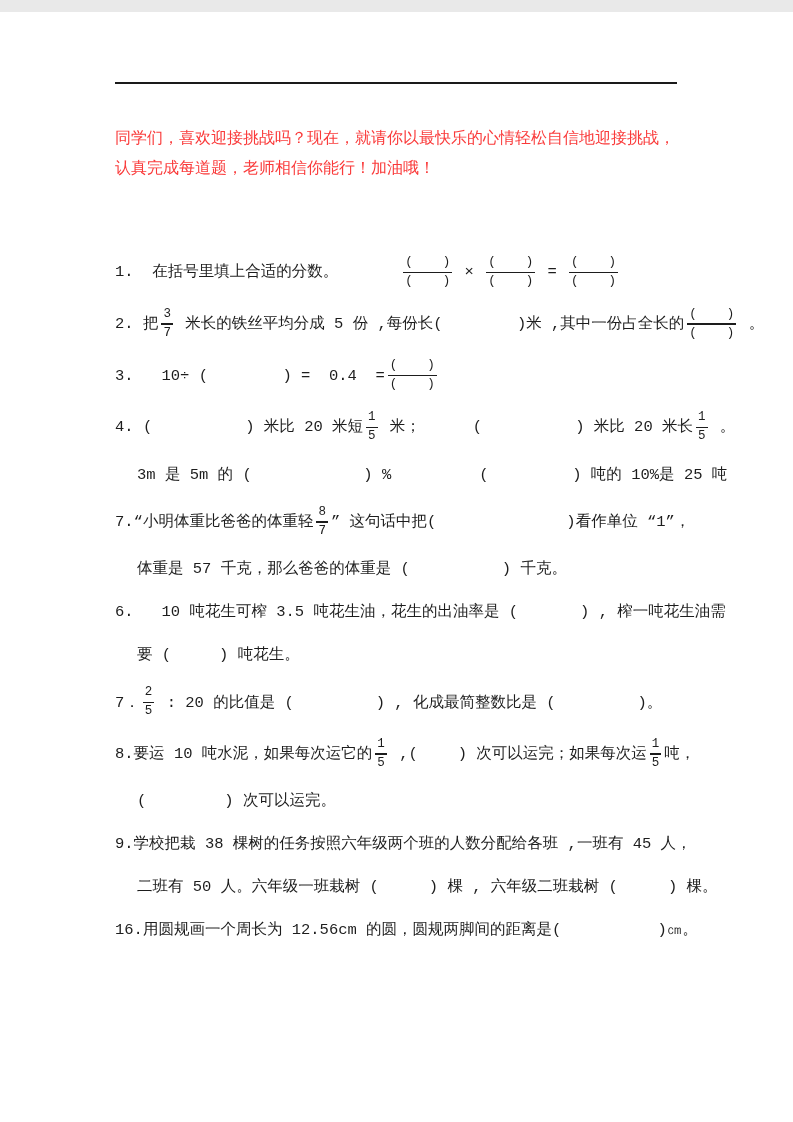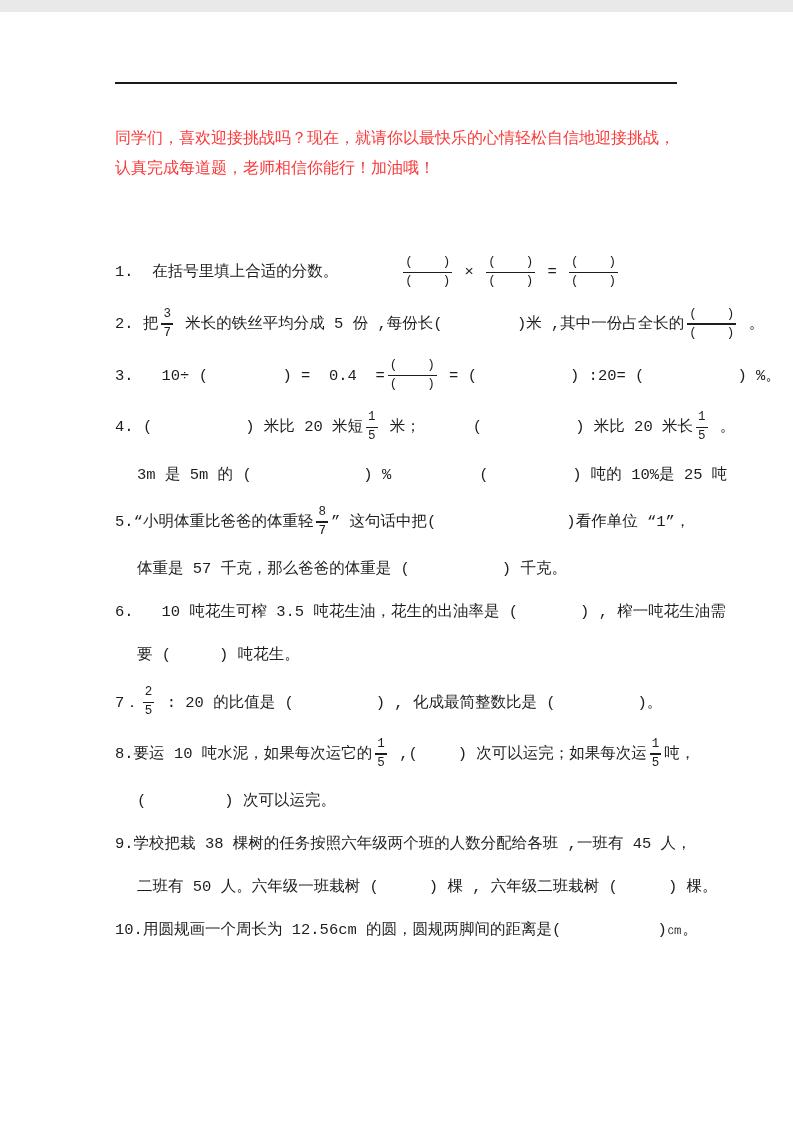--- a/index.html
+++ b/index.html
@@ -43,27 +43,27 @@
 </style>
 </head>
 <body>
 
 <div class="page" style="background: rgb(255, 255, 255); color: rgb(29, 29, 29);">
   <div class="top-rule"></div>
   <p class="intro" style="color: rgb(250, 58, 58);">同学们，喜欢迎接挑战吗？现在，就请你以最快乐的心情轻松自信地迎接挑战，认真完成每道题，老师相信你能行！加油哦！</p>
   <div class="questions">
       <div class="line"><span class="seg">1.  在括号里填上合适的分数。</span><span class="gap" style="width: 62px;"></span><span class="frac"><span class="num">(    )</span><span class="bar"></span><span class="den">(    )</span></span><span class="seg"> × </span><span class="frac"><span class="num">(    )</span><span class="bar"></span><span class="den">(    )</span></span><span class="seg"> = </span><span class="frac"><span class="num">(    )</span><span class="bar"></span><span class="den">(    )</span></span></div>
       <div class="line"><span class="seg">2. 把</span><span class="frac"><span class="num">3</span><span class="bar"></span><span class="den">7</span></span><span class="seg"> 米长的铁丝平均分成 5 份 ,每份长(        )米 ,其中一份占全长的</span><span class="frac"><span class="num">(    )</span><span class="bar"></span><span class="den">(    )</span></span><span class="seg"> 。</span></div>
-      <div class="line"><span class="seg">3.   10÷ (        ) =  0.4  =</span><span class="frac"><span class="num">(    )</span><span class="bar"></span><span class="den">(    )</span></span><span class="seg"> = (          ) :20= (          ) %。</span></div>
+      <div class="line"><span class="seg">3.   10÷ (        ) =  0.4  =</span><span class="frac"><span class="num">(    )</span><span class="bar"></span><span class="den">(    )</span></span></div>
       <div class="line"><span class="seg">4. (          ) 米比 20 米短</span><span class="frac"><span class="num">1</span><span class="bar"></span><span class="den">5</span></span><span class="seg"> 米；</span><span class="gap" style="width: 52px;"></span><span class="seg">(          ) 米比 20 米长</span><span class="frac"><span class="num">1</span><span class="bar"></span><span class="den">5</span></span><span class="seg"> 。</span></div>
       <div class="line indent"><span class="seg">3m 是 5m 的 (            ) %</span><span class="gap" style="width: 88px;"></span><span class="seg">(         ) 吨的 10%是 25 吨</span></div>
-      <div class="line"><span class="seg">5.“小明体重比爸爸的体重轻</span><span class="frac"><span class="num">8</span><span class="bar"></span><span class="den">7</span></span><span class="seg">” 这句话中把(</span><span class="gap" style="width: 130px;"></span><span class="seg">)看作单位 “1”，</span></div>
+      <div class="line"><span class="seg">7.“小明体重比爸爸的体重轻</span><span class="frac"><span class="num">8</span><span class="bar"></span><span class="den">7</span></span><span class="seg">” 这句话中把(</span><span class="gap" style="width: 130px;"></span><span class="seg">)看作单位 “1”，</span></div>
       <div class="line indent"><span class="seg">体重是 57 千克，那么爸爸的体重是 (</span><span class="gap" style="width: 92px;"></span><span class="seg">) 千克。</span></div>
       <div class="line"><span class="seg">6.   10 吨花生可榨 3.5 吨花生油，花生的出油率是 (</span><span class="gap" style="width: 62px;"></span><span class="seg">) , 榨一吨花生油需</span></div>
       <div class="line indent"><span class="seg">要 (</span><span class="gap" style="width: 48px;"></span><span class="seg">) 吨花生。</span></div>
       <div class="line"><span class="seg">7．</span><span class="frac"><span class="num">2</span><span class="bar"></span><span class="den">5</span></span><span class="seg"> : 20 的比值是 (</span><span class="gap" style="width: 82px;"></span><span class="seg">) , 化成最简整数比是 (</span><span class="gap" style="width: 82px;"></span><span class="seg">)。</span></div>
       <div class="line"><span class="seg">8.要运 10 吨水泥，如果每次运它的</span><span class="frac"><span class="num">1</span><span class="bar"></span><span class="den">5</span></span><span class="seg"> ,(</span><span class="gap" style="width: 40px;"></span><span class="seg">) 次可以运完；如果每次运</span><span class="frac"><span class="num">1</span><span class="bar"></span><span class="den">5</span></span><span class="seg">吨，</span></div>
       <div class="line indent"><span class="seg">(</span><span class="gap" style="width: 78px;"></span><span class="seg">) 次可以运完。</span></div>
       <div class="line"><span class="seg">9.学校把栽 38 棵树的任务按照六年级两个班的人数分配给各班 ,一班有 45 人，</span></div>
       <div class="line indent"><span class="seg">二班有 50 人。六年级一班栽树 (</span><span class="gap" style="width: 50px;"></span><span class="seg">) 棵 , 六年级二班栽树 (</span><span class="gap" style="width: 50px;"></span><span class="seg">) 棵。</span></div>
-      <div class="line"><span class="seg">10.用圆规画一个周长为 12.56cm 的圆，圆规两脚间的距离是(</span><span class="gap" style="width: 96px;"></span><span class="seg">)㎝。</span></div>
+      <div class="line"><span class="seg">16.用圆规画一个周长为 12.56cm 的圆，圆规两脚间的距离是(</span><span class="gap" style="width: 96px;"></span><span class="seg">)㎝。</span></div>
     </div>
 </div>
 
 </body></html>

